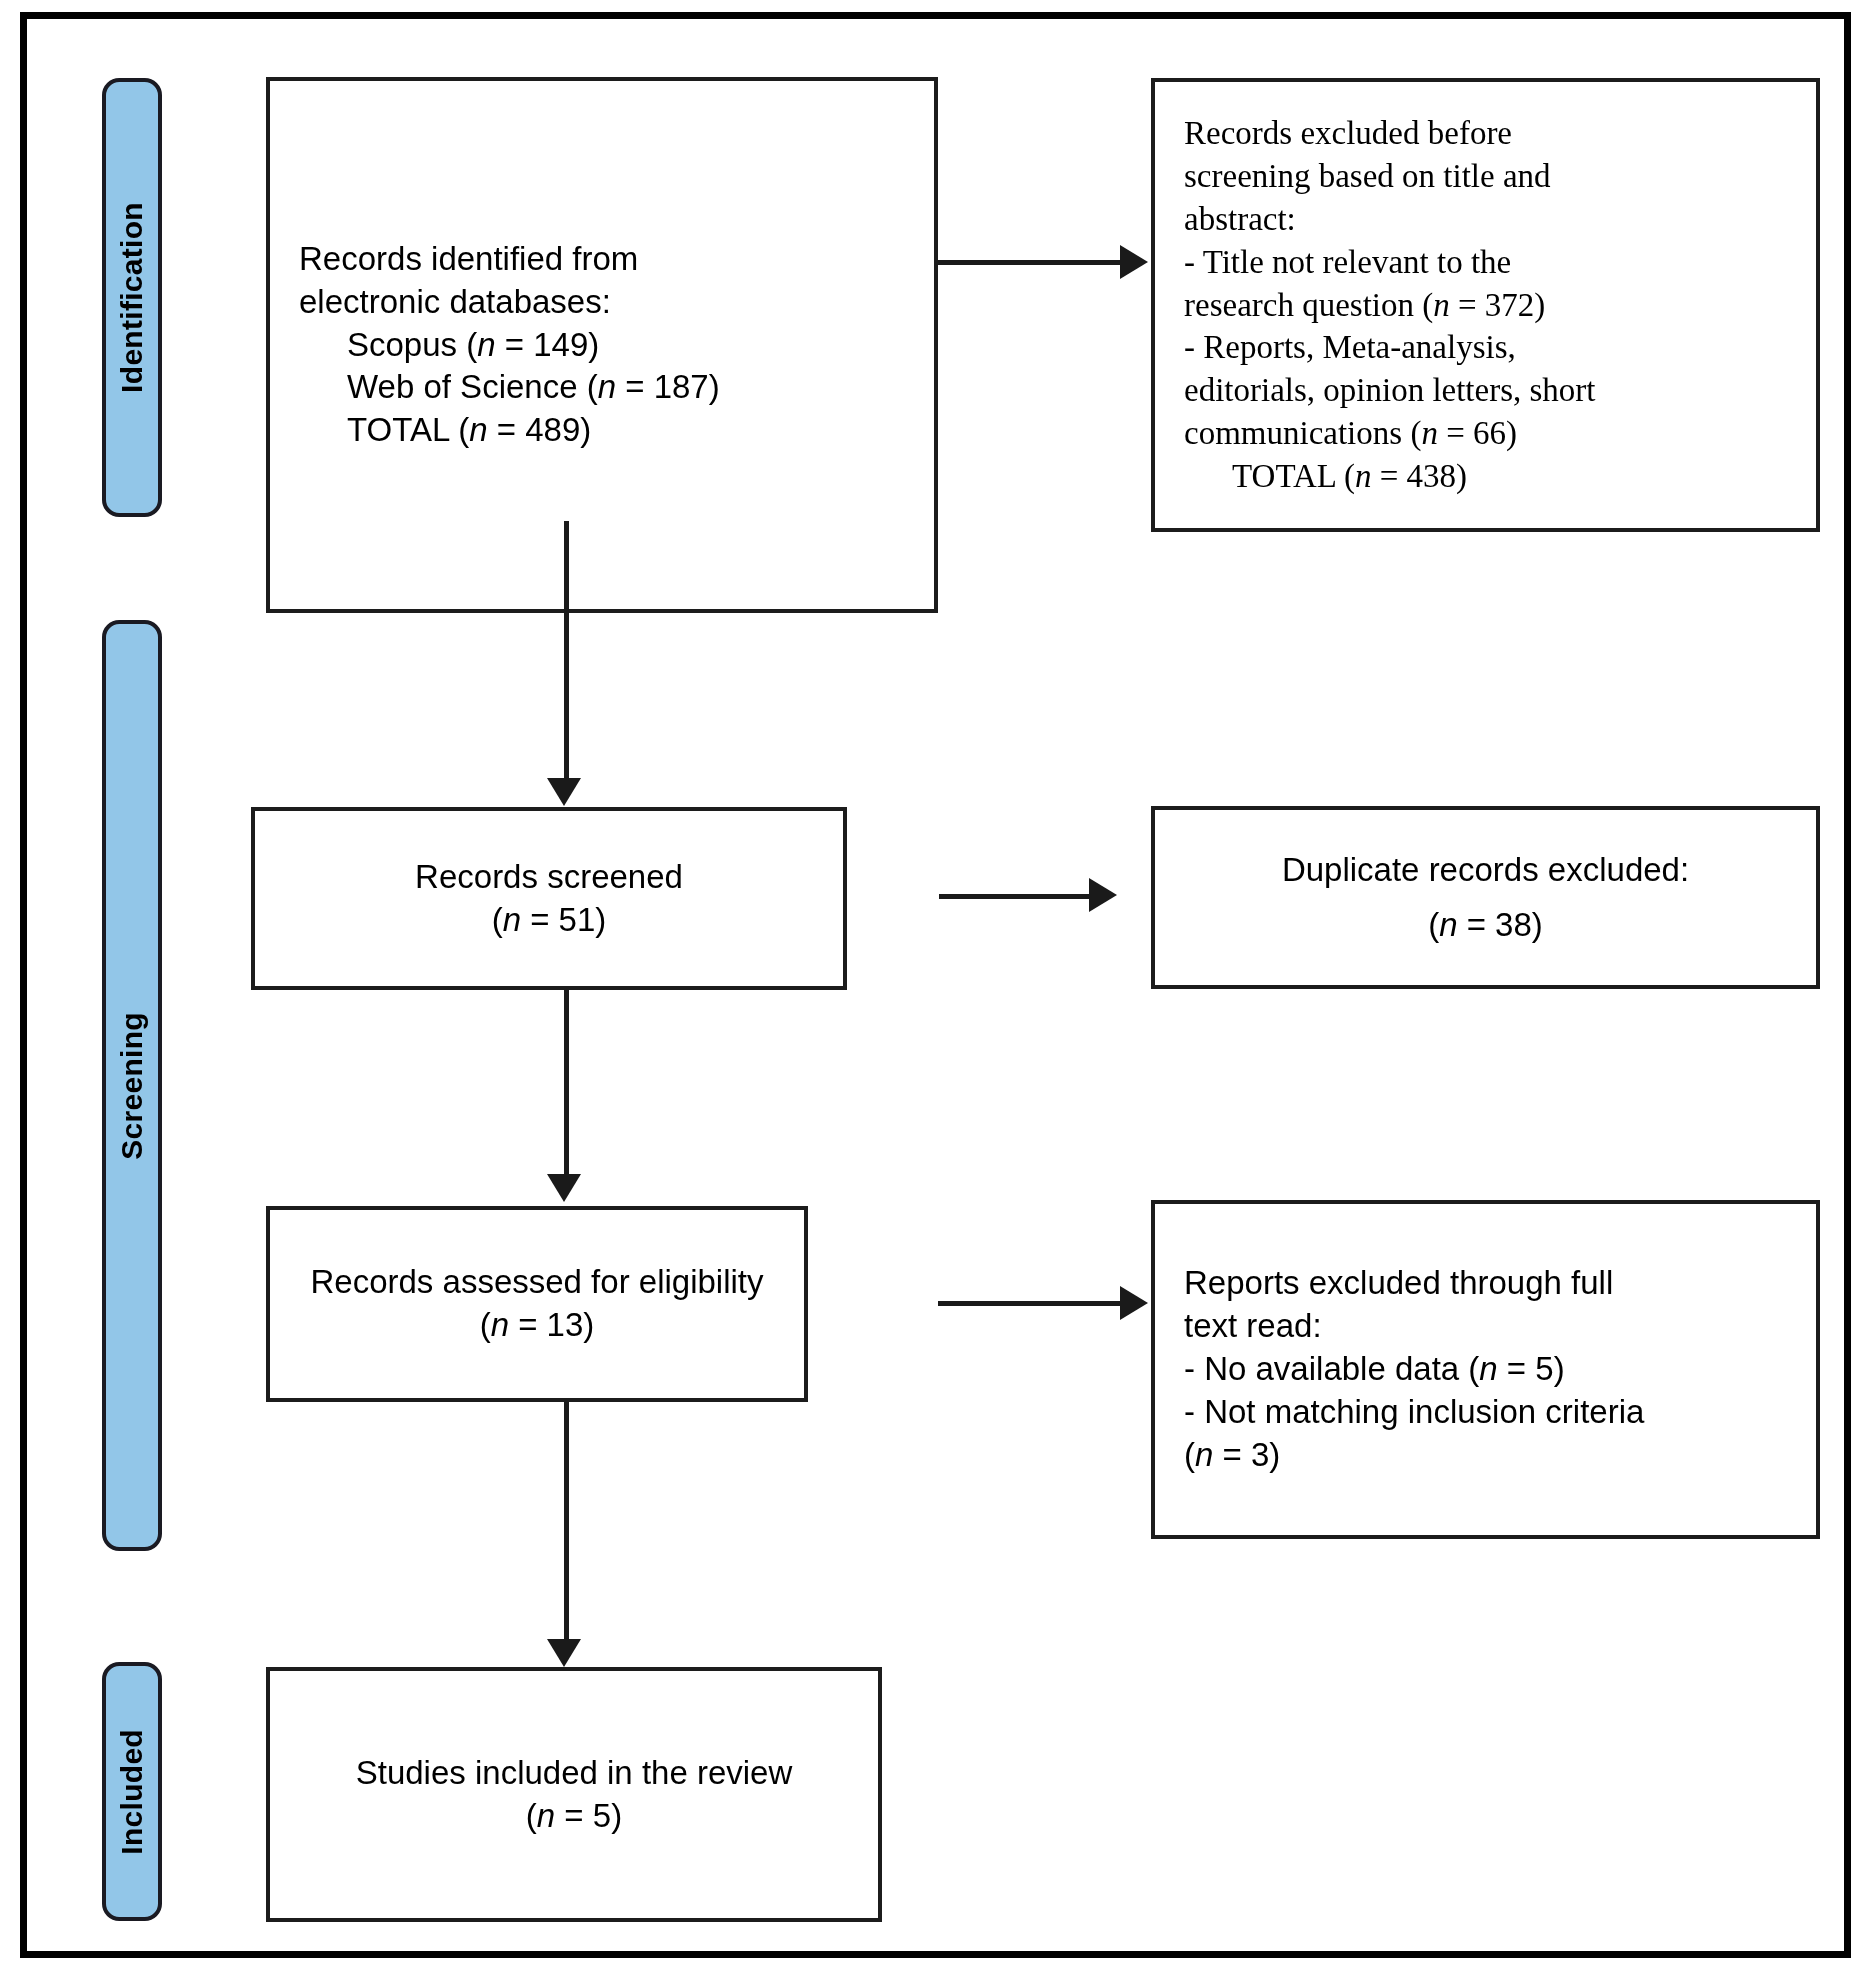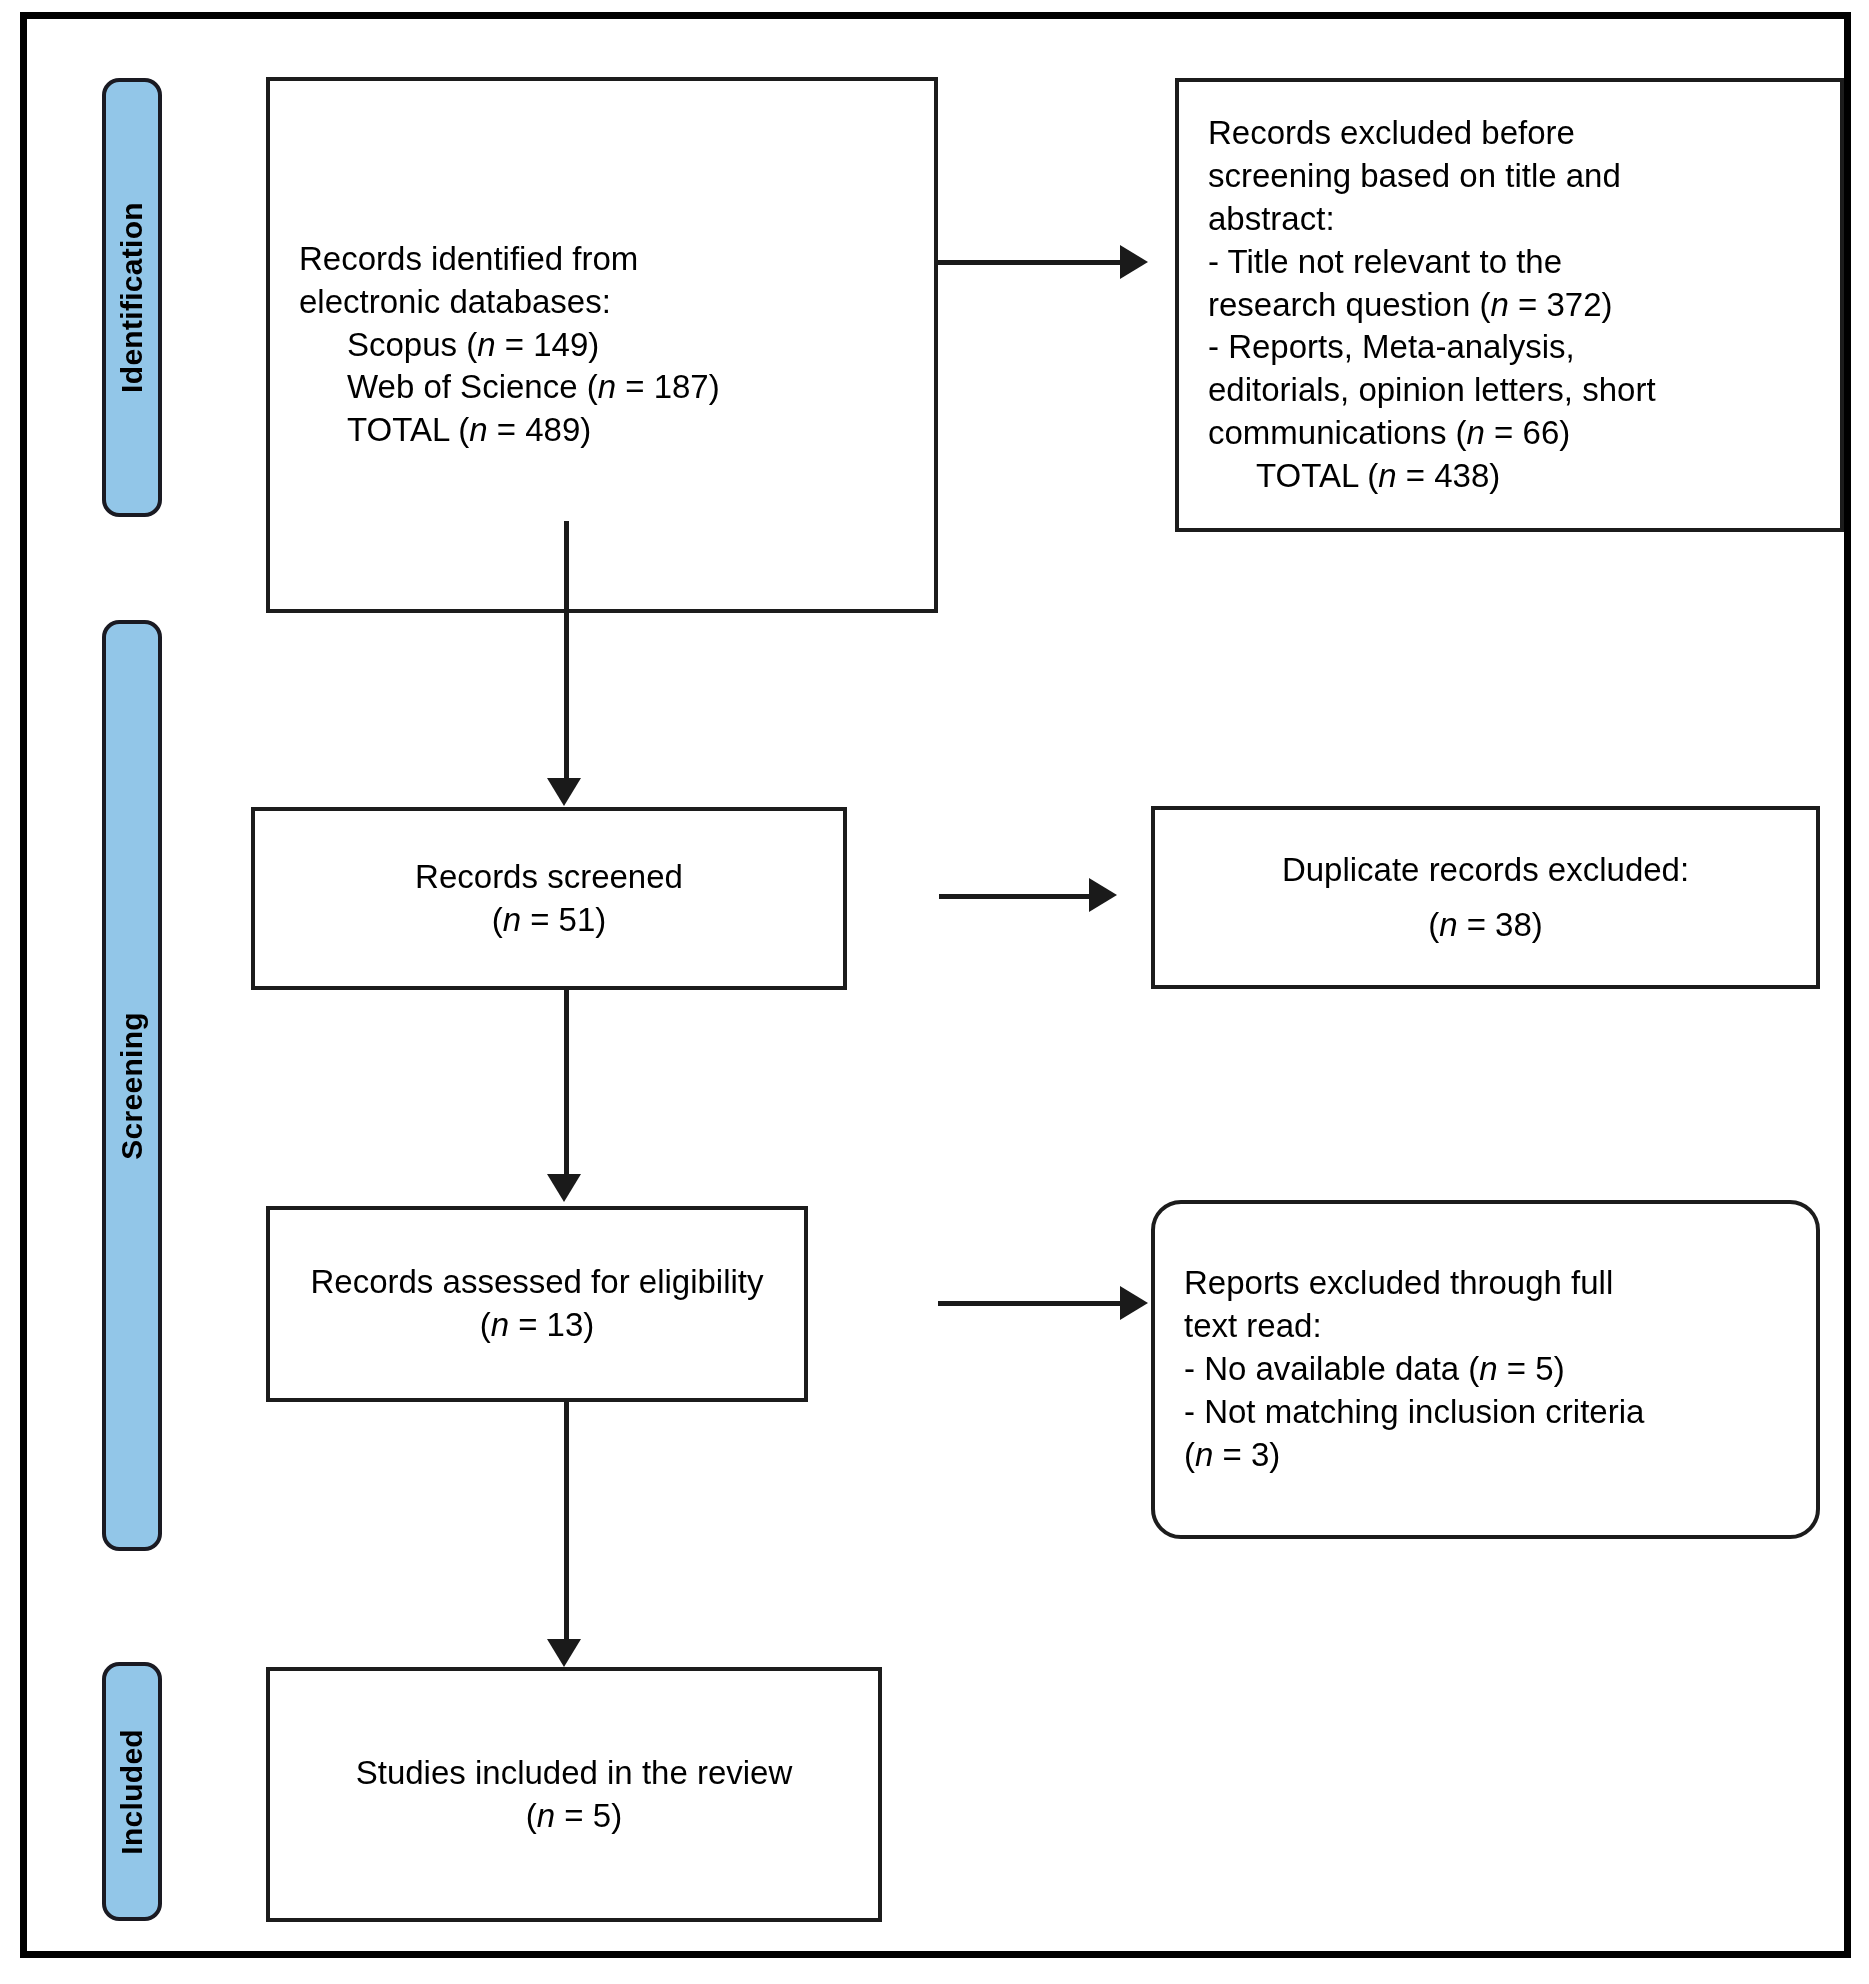--- a/index.html
+++ b/index.html
@@ -87,25 +87,25 @@
   }
   .flow-box.pad-left { padding: 0 17.3px 0 29px; }
   .flow-box.centered { align-items: center; text-align: center; }
 
   .box-line { white-space: nowrap; }
   .box-line.indent { padding-left: 48px; }
   .ital { font-style: italic; }
 
   
   #box-identified   { left: 239px;  top: 58px;   width: 672px; height: 536px; }
-  #box-excluded-1   { left: 1148px; top: 59px;   width: 669px; height: 454px; }
+  #box-excluded-1   { left: 1124px; top: 59px;   width: 669px; height: 454px; font-family: Liberation Serif, serif; }
   #box-screened     { left: 224px;  top: 788px; width: 596px; height: 183px; }
   #box-duplicates   { left: 1124px; top: 787px; width: 669px; height: 183px; gap: 12px; }
   #box-eligibility  { left: 239px;  top: 1187px; width: 542px; height: 196px; }
-  #box-excluded-2   { left: 1124px; top: 1181px; width: 669px; height: 339px; border-radius: 30px; }
+  #box-excluded-2   { left: 1124px; top: 1181px; width: 669px; height: 339px; }
   #box-included     { left: 239px;  top: 1648px; width: 616px; height: 255px; }
 
   
   .conn { position: absolute; }
   .conn-line-v { background: #1a1a1a; width: 4.7px; }
   .conn-line-h { background: #1a1a1a; height: 4.7px; }
 
   .arrow-down {
     width: 0; height: 0;
     border-left: 17.3px solid transparent;

